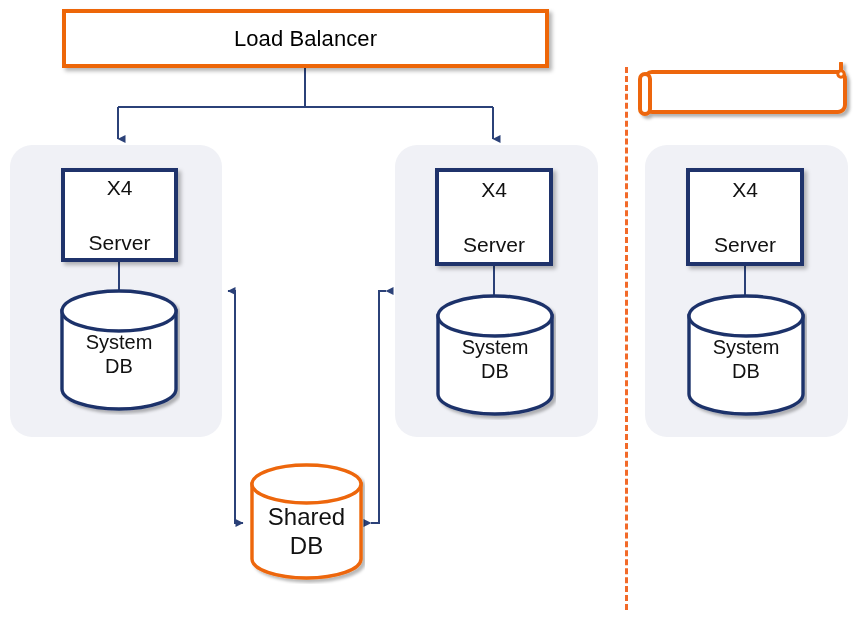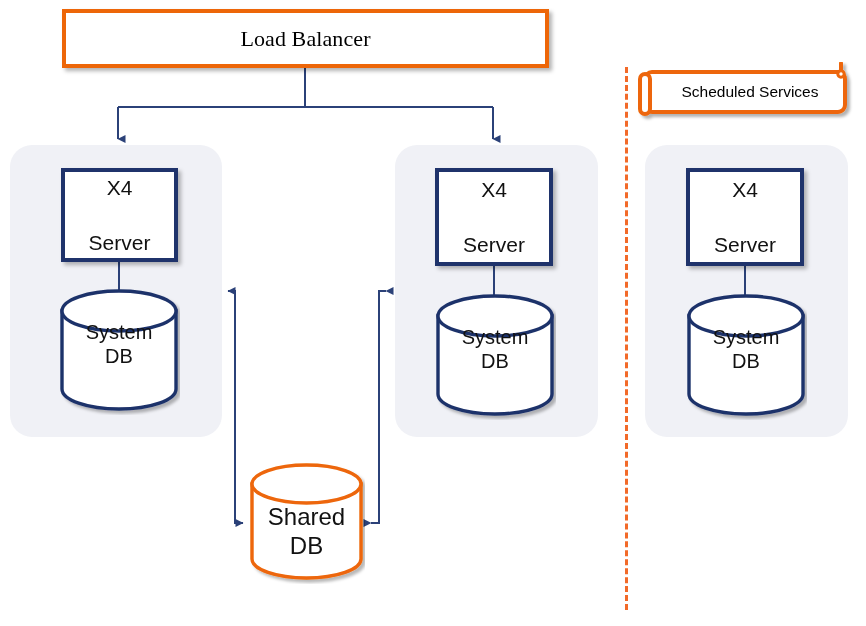--- a/index.html
+++ b/index.html
@@ -33,21 +33,20 @@
     align-items: center;
     justify-content: center;
     box-shadow: 3px 3px 4px rgba(0,0,0,0.30);
     z-index: 6;
   }
   .lb-label {
     font-size: 22px;
     color: #000000;
     line-height: 1;
     letter-spacing: 0.1px;
-    font-family: Liberation Serif, serif;
   }
 
   
   .sched-wrap {
     left: 634px; top: 62px;
     width: 226px; height: 62px;
     z-index: 7;
   }
   .sched-svg { position:absolute; left:0; top:0; }
   .sched-label {
@@ -99,21 +98,21 @@
   .stem-left  { left: 118px; top: 262px; height: 34px; }
   .stem-mid   { left: 493px; top: 266px; height: 36px; }
   .stem-right { left: 744px; top: 266px; height: 36px; }
 
   
   .cyl { z-index: 3; }
   .cyl svg { display:block; }
   .cyl-label {
     position: absolute;
     left: 0; right: 0;
-    top: 32px;
+    top: 42px;
     text-align: center;
     font-size: 20px;
     line-height: 1.22;
     color: #111111;
     pointer-events: none;
   }
   .db-left  { left: 58px;  top: 288px; width: 122px; height: 127px; }
   .db-mid   { left: 434px; top: 293px; width: 122px; height: 127px; }
   .db-right { left: 685px; top: 293px; width: 122px; height: 127px; }
   .db-shared{ left: 248px; top: 462px; width: 117px; height: 122px; z-index: 5; }
@@ -188,21 +187,20 @@
       <g filter="url(#schShadow)">
 
         <rect x="11" y="10" width="200" height="40" rx="7" ry="7" fill="#ffffff" stroke="#ED6608" stroke-width="4"></rect>
 
         <rect x="6" y="12" width="10" height="40" rx="5" ry="5" fill="#ffffff" stroke="#ED6608" stroke-width="4"></rect>
 
         <path d="M207,12 L207,1" stroke="#ED6608" stroke-width="4" stroke-linecap="round" fill="none"></path>
         <circle cx="207" cy="12" r="3.2" fill="#ffffff" stroke="#ED6608" stroke-width="3"></circle>
       </g>
     </svg>
-    <div class="sched-label">Scheduled Services</div>
   </div>
 
   <div class="abs server-box srv-left">
     <span class="ln">X4</span>
     <span class="ln">Server</span>
   </div>
   <div class="abs server-box srv-mid">
     <span class="ln">X4</span>
     <span class="ln">Server</span>
   </div>

